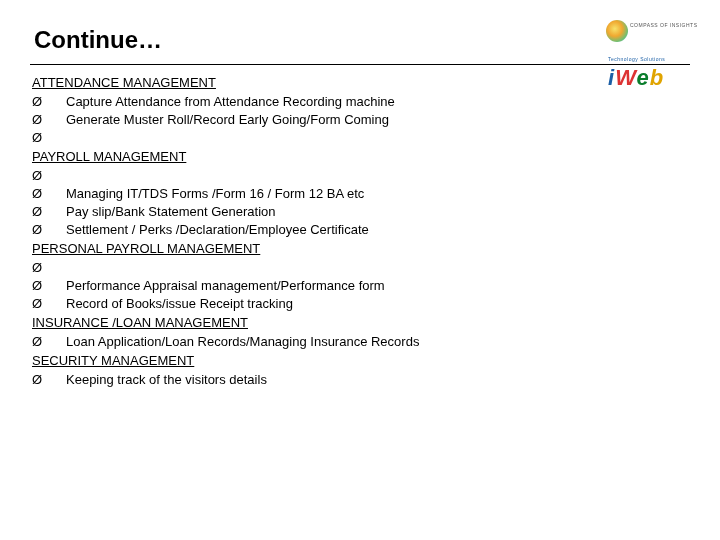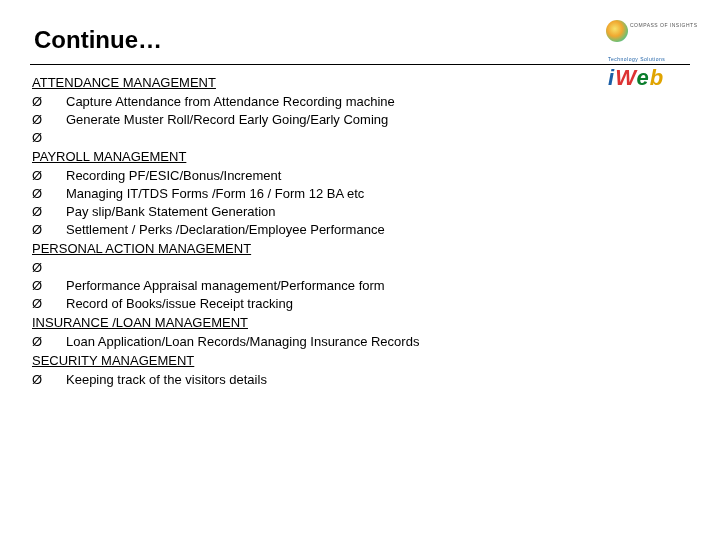--- a/index.html
+++ b/index.html
@@ -119,43 +119,42 @@
   <hr class="hr">
 
   <div id="content">
       <div class="section-title">ATTENDANCE MANAGEMENT</div>
       <div class="bullet-row">
         <span class="bullet-mark">Ø</span>
         <span class="bullet-text">Capture Attendance from Attendance Recording machine</span>
       </div>
       <div class="bullet-row">
         <span class="bullet-mark">Ø</span>
-        <span class="bullet-text">Generate Muster Roll/Record Early Going/Early Coming</span>
+        <span class="bullet-text">Generate Muster Roll/Record Early Going/Form Coming</span>
       </div>
       <div class="bullet-row">
         <span class="bullet-mark">Ø</span>
       </div>
       <div class="section-title">PAYROLL MANAGEMENT</div>
       <div class="bullet-row">
         <span class="bullet-mark">Ø</span>
-        <span class="bullet-text">Recording PF/ESIC/Bonus/Increment</span>
       </div>
       <div class="bullet-row">
         <span class="bullet-mark">Ø</span>
         <span class="bullet-text">Managing IT/TDS Forms /Form 16 / Form 12 BA etc</span>
       </div>
       <div class="bullet-row">
         <span class="bullet-mark">Ø</span>
         <span class="bullet-text">Pay slip/Bank Statement Generation</span>
       </div>
       <div class="bullet-row">
         <span class="bullet-mark">Ø</span>
-        <span class="bullet-text">Settlement / Perks /Declaration/Employee Performance</span>
+        <span class="bullet-text">Settlement / Perks /Declaration/Employee Certificate</span>
       </div>
-      <div class="section-title">PERSONAL ACTION MANAGEMENT</div>
+      <div class="section-title">PERSONAL PAYROLL MANAGEMENT</div>
       <div class="bullet-row">
         <span class="bullet-mark">Ø</span>
       </div>
       <div class="bullet-row">
         <span class="bullet-mark">Ø</span>
         <span class="bullet-text">Performance Appraisal management/Performance form</span>
       </div>
       <div class="bullet-row">
         <span class="bullet-mark">Ø</span>
         <span class="bullet-text">Record of Books/issue Receipt tracking</span>

